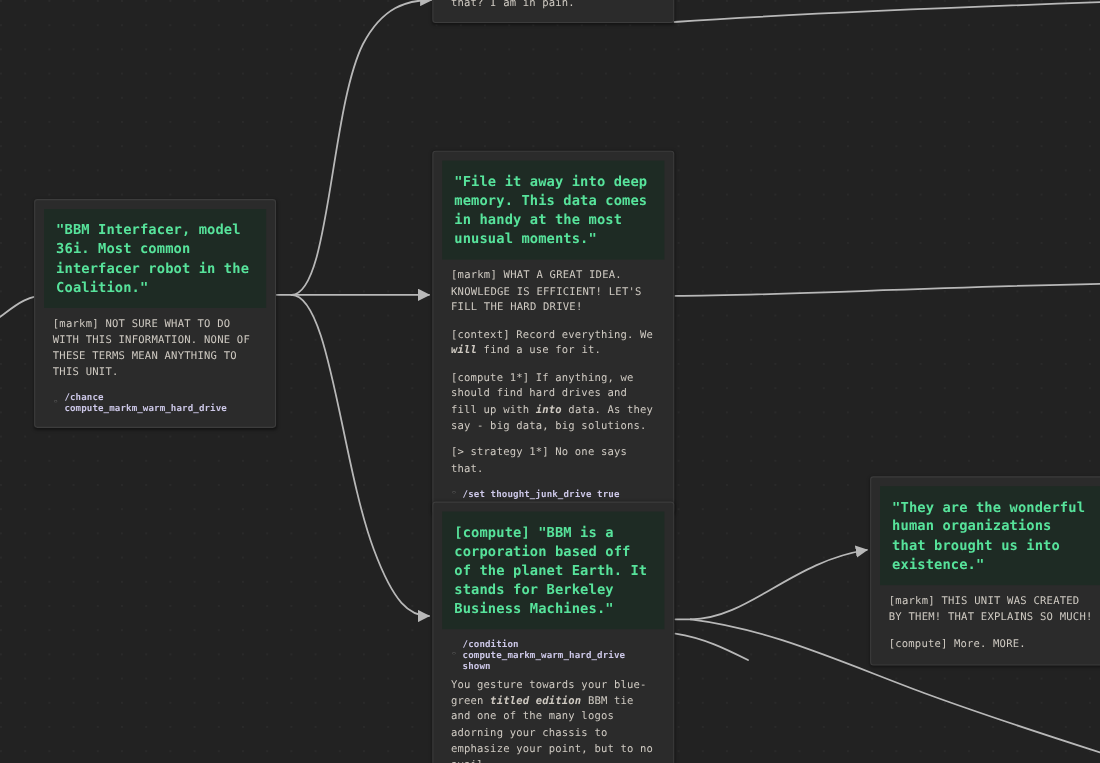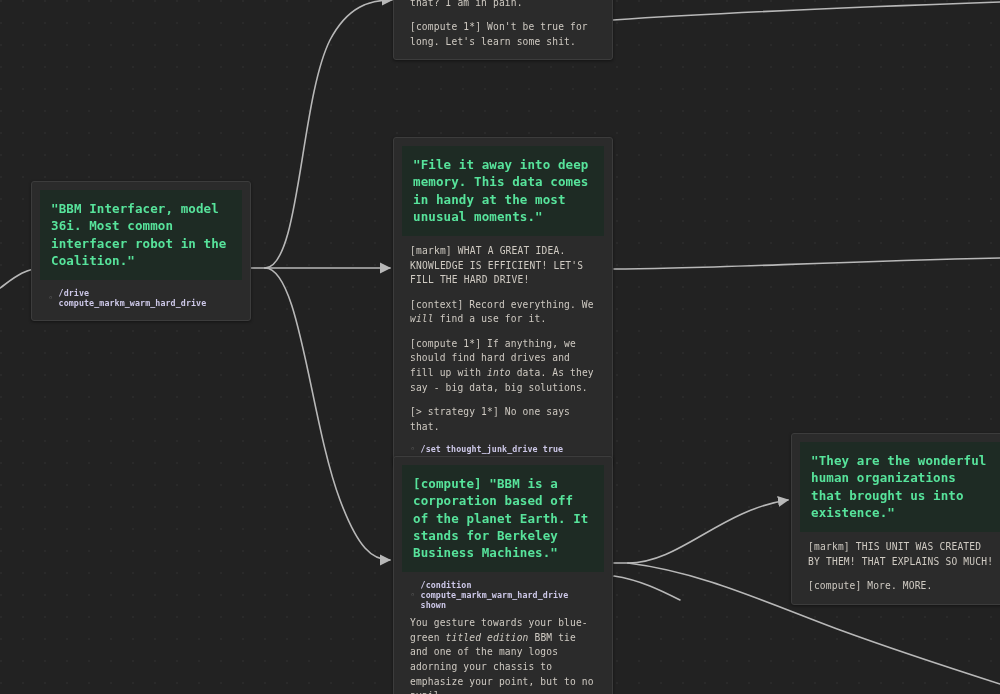--- a/index.html
+++ b/index.html
@@ -45,21 +45,21 @@
   .line {
     color:#cfcac2;
     font-size:9.6px;
     line-height:1.52;
     padding:0 10px;
     margin-bottom:10px;
     letter-spacing:0.15px;
   }
   .line:last-child { margin-bottom:4px; }
   .line.caps { letter-spacing:0.2px; }
-  .line em { font-style:italic; }
+  .line em { font-style:italic;font-weight:bold; }
   .cmd {
     display:flex;
     align-items:center;
     gap:5px;
     padding:0 10px;
     margin:2px 0 6px 0;
     font-size:8.3px;
     color:#c8c3e0;
     letter-spacing:0.1px;
   }
@@ -110,30 +110,30 @@
 
       <path d="M 613 20 C 700 14 830 8 1000 2"></path>
 
       <path d="M 614 576 C 640 580 660 590 680 600"></path>
     </g>
   </svg>
 
   <div class="node" id="node-pain">
     <div class="node-inner">
       <div class="line">[context] How could you say that? I am in pain.</div>
-      <div class="line">[compute 1*] Won't be true for long. Let's learn some shit.</div>
     </div>
   </div>
 
   <div class="node" id="node-bbm">
     <div class="node-inner">
       <div class="quote">"BBM Interfacer, model 36i. Most common interfacer robot in the Coalition."</div>
+      <div class="line caps">[markm] NOT SURE WHAT TO DO WITH THIS INFORMATION. NONE OF THESE TERMS MEAN ANYTHING TO THIS UNIT.</div>
       <div class="cmd">
         <span class="bullet">◦</span>
-        <span class="cmdtext">/drive compute_markm_warm_hard_drive</span>
+        <span class="cmdtext">/chance compute_markm_warm_hard_drive</span>
       </div>
     </div>
   </div>
 
   <div class="node" id="node-memory">
     <div class="node-inner">
       <div class="quote">"File it away into deep memory. This data comes in handy at the most unusual moments."</div>
       <div class="line caps">[markm] WHAT A GREAT IDEA. KNOWLEDGE IS EFFICIENT! LET'S FILL THE HARD DRIVE!</div>
       <div class="line">[context] Record everything. We <em>will</em> find a use for it.</div>
       <div class="line">[compute 1*] If anything, we should find hard drives and fill up with <em>into</em> data. As they say - big data, big solutions.</div>

